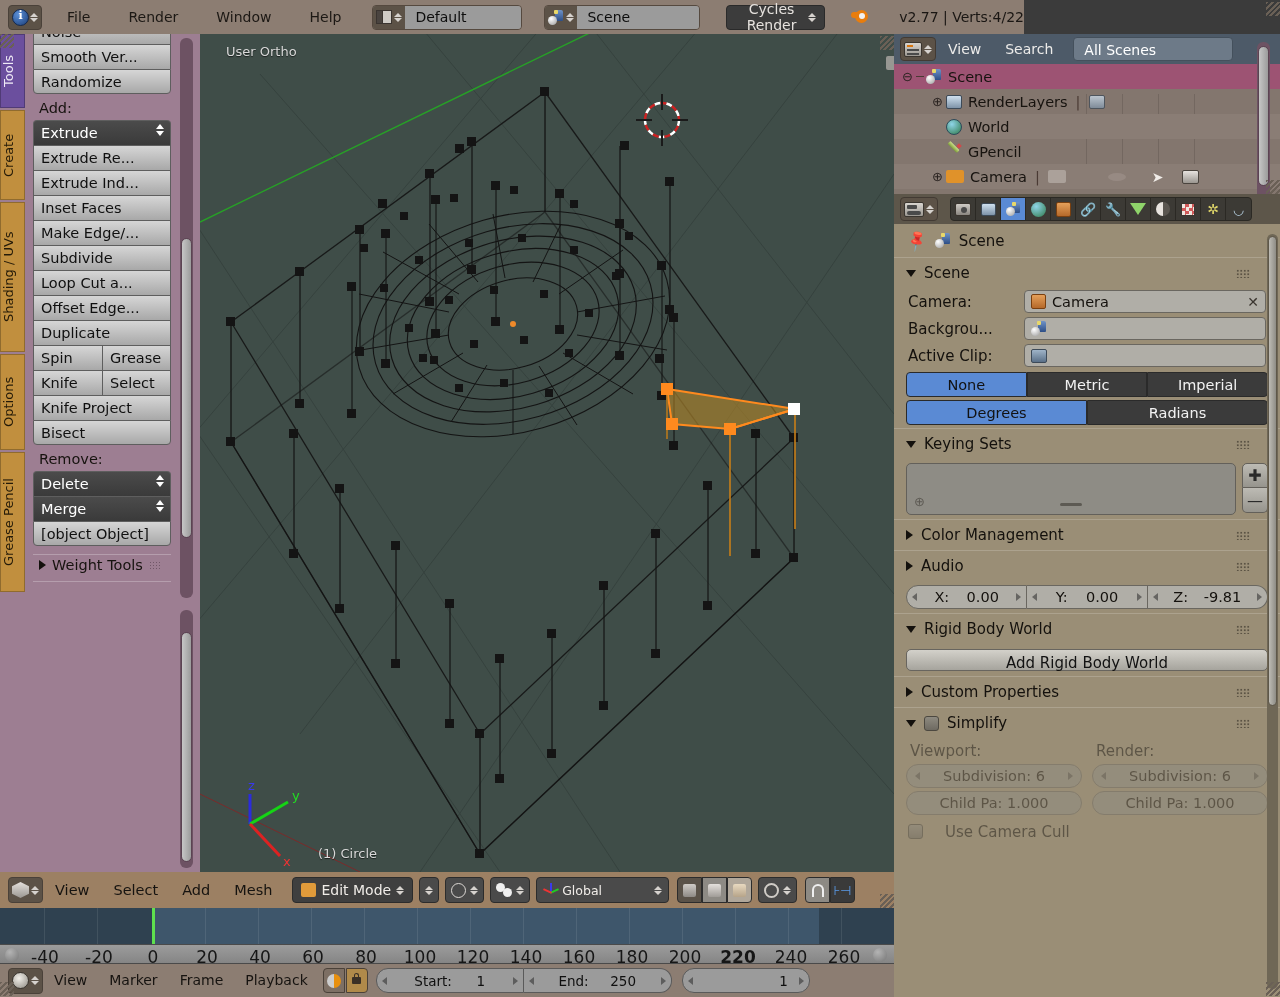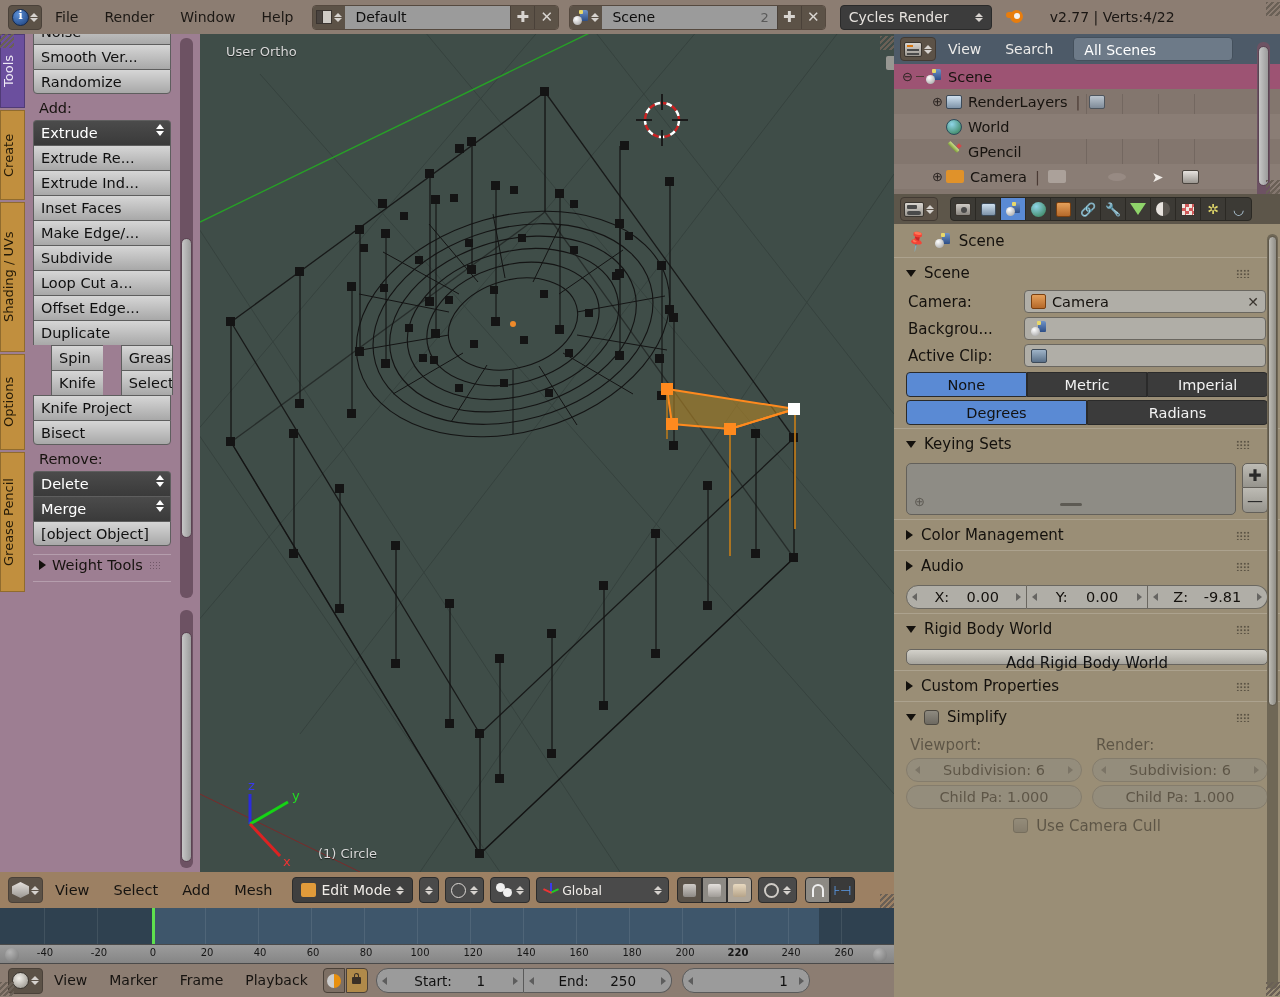--- a/index.html
+++ b/index.html
@@ -7,22 +7,22 @@
   body {
     font-family: "DejaVu Sans", sans-serif;
     font-size: 12.5px;
     background:#3b3b3b;
     -webkit-font-smoothing: antialiased;
   }
   .app { position:relative; width:1280px; height:997px; }
 
   
   .topbar {
-    position:absolute; left:0; top:0; width:1280px; height:34px;
-    background:#8c7d72; display:flex; align-items:center; gap:0;
+    position:absolute; left:0; top:0; width:1024px; height:34px;
+    background:#8c7d72; display:flex; align-items:center; gap:12px;
   }
   .tb-editor-sel {
     display:flex; align-items:center; gap:1px;
     background:#5c5247; border:1px solid #4a4139; border-radius:4px;
     height:25px; padding:0 3px; margin-left:8px;
   }
   .icon-blue-circle {
     width:17px;height:17px;border-radius:50%;
     background:radial-gradient(circle at 35% 30%, #5a8fd8, #1c3f79);
     border:1px solid #15294d; position:relative;
@@ -134,21 +134,21 @@
   .tsbtn.stacked-bot { border-radius:0 0 4px 4px;}
   .tsbtn .arrows {
     position:absolute; right:6px; top:3px;
     display:flex; flex-direction:column; gap:2px;
   }
   .tsbtn .arrows i { width:0;height:0;border-left:4px solid transparent;border-right:4px solid transparent;}
   .tsbtn .arrows i.u { border-bottom:5px solid currentColor;}
   .tsbtn .arrows i.d { border-top:5px solid currentColor;}
   .ts-label { color:#17130f; font-size:14.5px; padding:6px 0 4px 6px; }
   .ts-row { display:flex; }
-  .ts-row .tsbtn { width:69px;margin-left:18px; }
+  .ts-row .tsbtn { width:69px; }
   .ts-row .tsbtn:first-child { border-radius:0; border-right:none;}
   .ts-row .tsbtn:last-child  { border-radius:0;}
   .ts-sep { height:1px; background:rgba(255,255,255,.25); margin:8px 0 2px 0; width:138px;}
   .ts-tri { color:#17130f; font-size:14.5px; padding-left:6px; display:flex; align-items:center; gap:6px;}
   .grip { display:inline-block; width:11px;height:9px;
     background-image:radial-gradient(#5a4251 35%, transparent 36%);
     background-size:3px 3px; opacity:.65;}
   .scrollbar-v {
     position:absolute; width:13px; border-radius:6px; background:#6d5263;
   }
@@ -198,21 +198,21 @@
     background:#3e566b; overflow:hidden;
   }
   .tl-outrange { position:absolute; top:0; height:36px; background:#2f4150;}
   .tl-grid { position:absolute; top:0; width:1px; height:36px; background:rgba(255,255,255,.09);}
   .tl-playhead { position:absolute; top:0; width:3px; height:36px; background:#5ee04e;}
   .tl-ruler {
     position:absolute; left:0; top:36px; width:894px; height:20px;
     background:linear-gradient(#9c9c9c,#858585); border-top:1px solid #4a4a4a;
     border-bottom:1px solid #4a4a4a;
   }
-  .tl-tick { position:absolute; top:2px; font-size:10px; color:#161616; transform:translateX(-50%);}
+  .tl-tick { position:absolute; top:2px; font-size:17px; color:#161616; transform:translateX(-50%);}
   .tl-knob { position:absolute; top:3px; width:14px;height:14px;border-radius:50%;
     background:radial-gradient(circle at 35% 30%,#b4b4b4,#757575);}
   .tl-header {
     position:absolute; left:0; top:964px; width:894px; height:33px;
     background:#8c7d72; display:flex; align-items:center; padding-left:8px;
   }
   .tlh-menu { color:#161310; font-size:14px; padding:0 11px; height:33px; line-height:33px;}
   .numfield {
     display:flex; align-items:center; justify-content:space-between;
     background:#9b9b9b; border:1px solid #5a5a5a; height:25px;
@@ -306,21 +306,21 @@
   }
   .vec3 { display:flex; margin:4px 12px; gap:0; }
   .vecfield {
     flex:1; display:flex; align-items:center; justify-content:space-between;
     background:#b0aea7; border:1px solid #6a6760; height:24px;
     color:#14110d; font-size:14.5px; padding:0 5px;
   }
   .vec3 .vecfield:first-child { border-radius:12px 0 0 12px;}
   .vec3 .vecfield:last-child { border-radius:0 12px 12px 0;}
   .bigbtn {
-    margin:5px 12px; height:16px; line-height:26px; text-align:center;
+    margin:5px 12px; height:22px; line-height:26px; text-align:center;
     background:linear-gradient(#d3d1ca,#a6a49d); border:1px solid #68655f;
     border-radius:5px; color:#121212; font-size:15px;
   }
   .chk { width:15px;height:15px;border-radius:3px;border:1px solid #4c4840;
     background:linear-gradient(#8e8a80,#6e6a61); display:flex;align-items:center;justify-content:center;}
   .chk.on { background:linear-gradient(#b9b6ac,#918e85);}
   .chk.on::after { content:"✔"; color:#1a1a1a; font-size:11px; line-height:1;}
   .dim { opacity:.45; }
   .two-col { display:flex; gap:10px; padding:0 12px;}
   .two-col > div { flex:1; }
@@ -1151,21 +1151,21 @@
           <div class="pillfield">
             <span class="arrow-l"></span>
             <span>Subdivision:  6</span>
             <span class="arrow-r"></span>
           </div>
           <div class="pillfield" style="justify-content:center;">
             <span>Child Pa: 1.000</span>
           </div>
         </div>
       </div>
-      <div class="pr-row dim" style="gap:8px;justify-content:center;">
+      <div class="pr-row dim" style="gap:22px;">
         <span class="chk"></span>
         <span style="font-size:15px;color:#14110d;">Use Camera Cull</span>
       </div>
     </div>
 
     <div class="scrollbar-p" style="top:40px; height:755px;">
       <div class="thumb" style="top:2px; height:470px;"></div>
     </div>
   </div>
 

